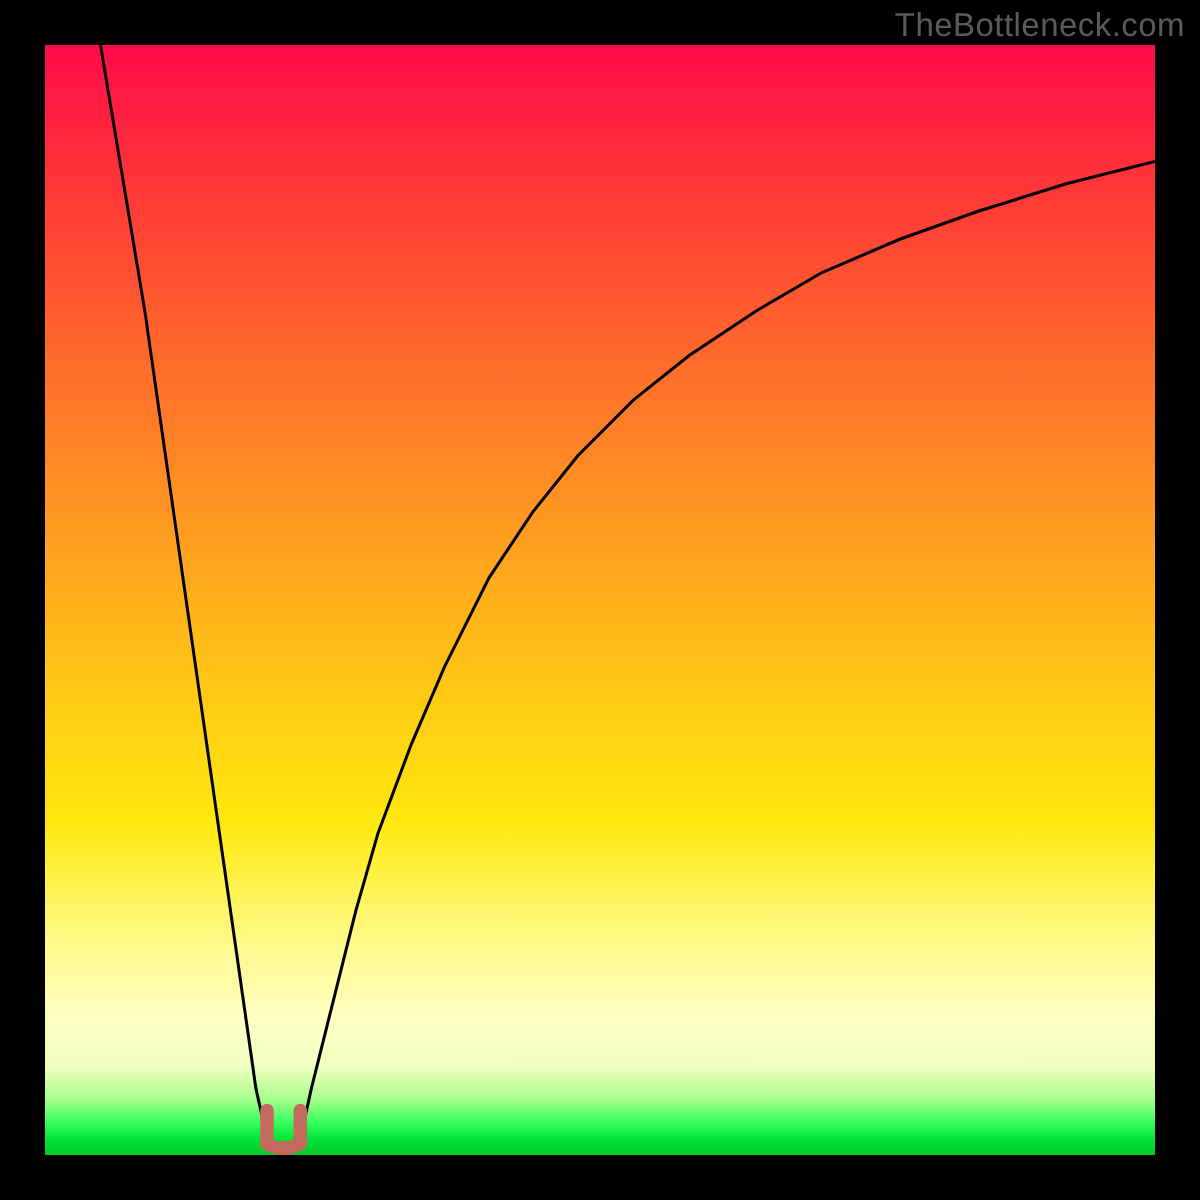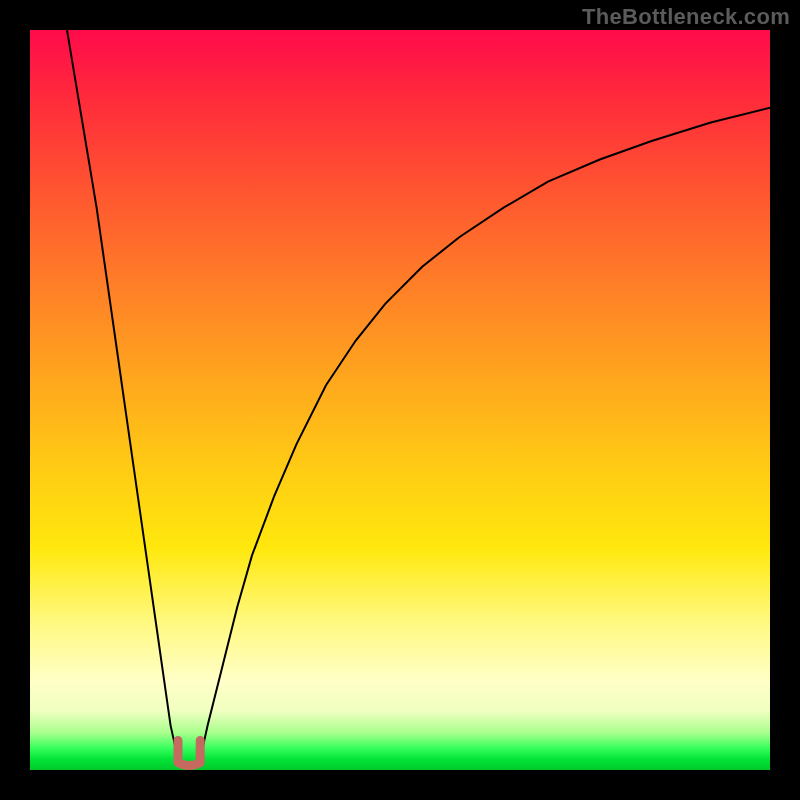--- a/index.html
+++ b/index.html
@@ -46,21 +46,21 @@
     left: 0; top: 0;
     width: 740px; height: 740px;
   }
   .watermark {
     position: absolute;
     top: 4px;
     right: 10px;
     color: #5b5b5b;
     font-size: 22px;
     letter-spacing: 0.3px;
-    font-weight: 700;
+    font-weight: 400;
     margin-left: 16px;
   }
 </style>
 </head>
 <body>
 
 <div class="frame">
   <div class="plot-area">
     <div class="gradient"></div>
     <svg class="curve" viewBox="0 0 740 740" preserveAspectRatio="none">

